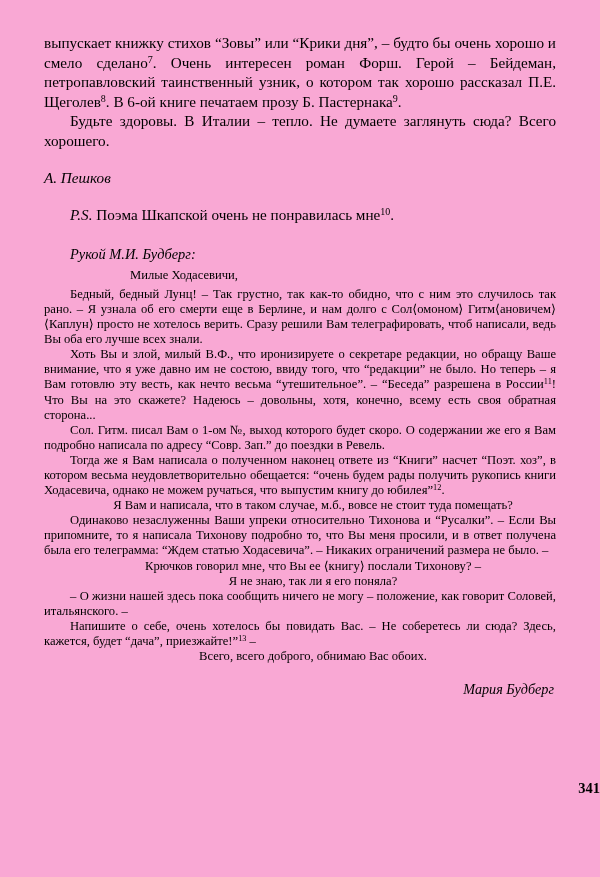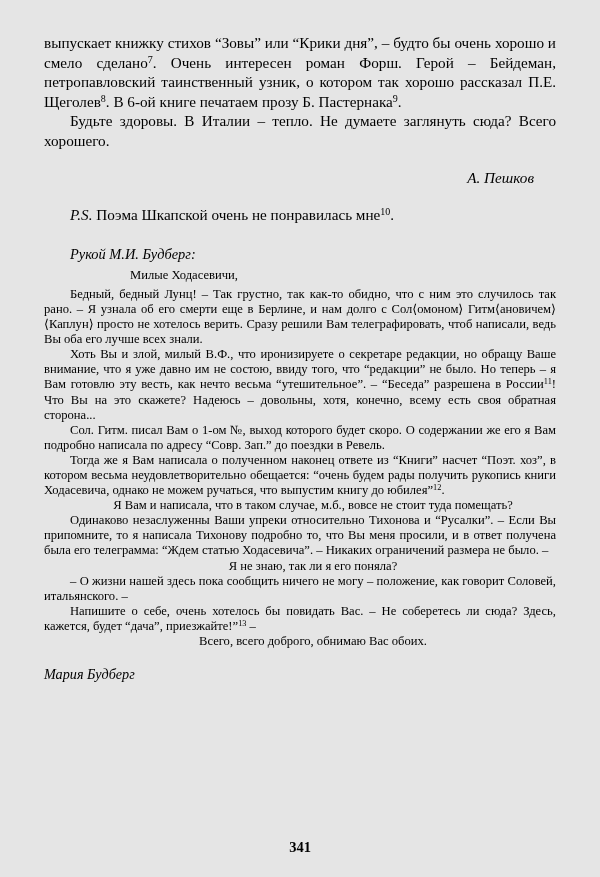--- a/index.html
+++ b/index.html
@@ -15,21 +15,21 @@
     color: #000000;
     overflow: hidden;
   }
 
   .page {
     position: absolute;
     left: 0;
     top: 0;
     width: 600px;
     height: 877px;
-    background: #e5e5e5;
+    background: #f9a8d4;
   }
 
   .textblock {
     position: absolute;
     left: 44px;
     top: 33px;
     width: 512px;
   }
 
   
@@ -43,21 +43,21 @@
     margin: 0;
     text-indent: 26px;
   }
   .s1 p.noindent {
     text-indent: 0;
   }
   .sig1 {
     margin: 0;
     margin-top: 17px;
     font-style: italic;
-    text-align: right;
+    text-align: left;
     font-size: 15.2px;
     line-height: 19.6px;
     padding-right: 22px;
   }
   .ps {
     margin: 0;
     margin-top: 18px;
     text-indent: 26px;
     font-size: 15.2px;
     line-height: 19.6px;
@@ -94,37 +94,38 @@
     text-align: left;
     margin-bottom: 4px;
   }
   .s2 p.shortline {
     text-align: center;
   }
   .sig2 {
     margin: 0;
     margin-top: 16px;
     font-style: italic;
+    text-align: right;
     font-size: 14.2px;
     line-height: 18px;
     padding-right: 2px;
   }
 
   sup {
     font-size: 0.66em;
     line-height: 0;
     vertical-align: 0.5em;
   }
 
   .folio {
     position: absolute;
     left: 0;
-    top: 839px;
+    top: 780px;
     width: 600px;
-    text-align: center;
+    text-align: right;
     font-weight: bold;
     font-size: 14.5px;
     font-family: "Liberation Serif", "DejaVu Serif", serif;
   }
 </style>
 </head>
 <body>
 
 <div class="page">
 
@@ -142,20 +143,21 @@
     <p class="hand-head">Рукой М.И. Будберг:</p>
 
     <div class="s2">
       <p class="salutation">Милые Ходасевичи,</p>
       <p>Бедный, бедный Лунц! – Так грустно, так как-то обидно, что с ним это случилось так рано. – Я узнала об его смерти еще в Берлине, и нам долго с Сол⟨омоном⟩ Гитм⟨ановичем⟩ ⟨Каплун⟩ просто не хотелось верить. Сразу решили Вам телеграфировать, чтоб написали, ведь Вы оба его лучше всех знали.</p>
       <p>Хоть Вы и злой, милый В.Ф., что иронизируете о секретаре редакции, но обращу Ваше внимание, что я уже давно им не состою, ввиду того, что “редакции” не было. Но теперь – я Вам готовлю эту весть, как нечто весьма “утешительное”. – “Беседа” разрешена в России<sup>11</sup>! Что Вы на это скажете? Надеюсь – довольны, хотя, конечно, всему есть своя обратная сторона...</p>
       <p>Сол. Гитм. писал Вам о 1-ом №, выход которого будет скоро. О содержании же его я Вам подробно написала по адресу “Совр. Зап.” до поездки в Ревель.</p>
       <p>Тогда же я Вам написала о полученном наконец ответе из “Книги” насчет “Поэт. хоз”, в котором весьма неудовлетворительно обещается: “очень будем рады получить рукопись книги Ходасевича, однако не можем ручаться, что выпустим книгу до юбилея”<sup>12</sup>.</p>
       <p class="shortline">Я Вам и написала, что в таком случае, м.б., вовсе не стоит туда помещать?</p>
       <p>Одинаково незаслуженны Ваши упреки относительно Тихонова и “Русалки”. – Если Вы припомните, то я написала Тихонову подробно то, что Вы меня просили, и в ответ получена была его телеграмма: “Ждем статью Ходасевича”. – Никаких ограничений размера не было. –</p>
+      <p class="shortline">Крючков говорил мне, что Вы ее ⟨книгу⟩ послали Тихонову? –</p>
       <p class="shortline">Я не знаю, так ли я его поняла?</p>
       <p>– О жизни нашей здесь пока сообщить ничего не могу – положение, как говорит Соловей, итальянского. –</p>
       <p>Напишите о себе, очень хотелось бы повидать Вас. – Не соберетесь ли сюда? Здесь, кажется, будет “дача”, приезжайте!”<sup>13</sup> –</p>
       <p class="shortline">Всего, всего доброго, обнимаю Вас обоих.</p>
     </div>
 
     <p class="sig2">Мария Будберг</p>
 
   </div>
 

